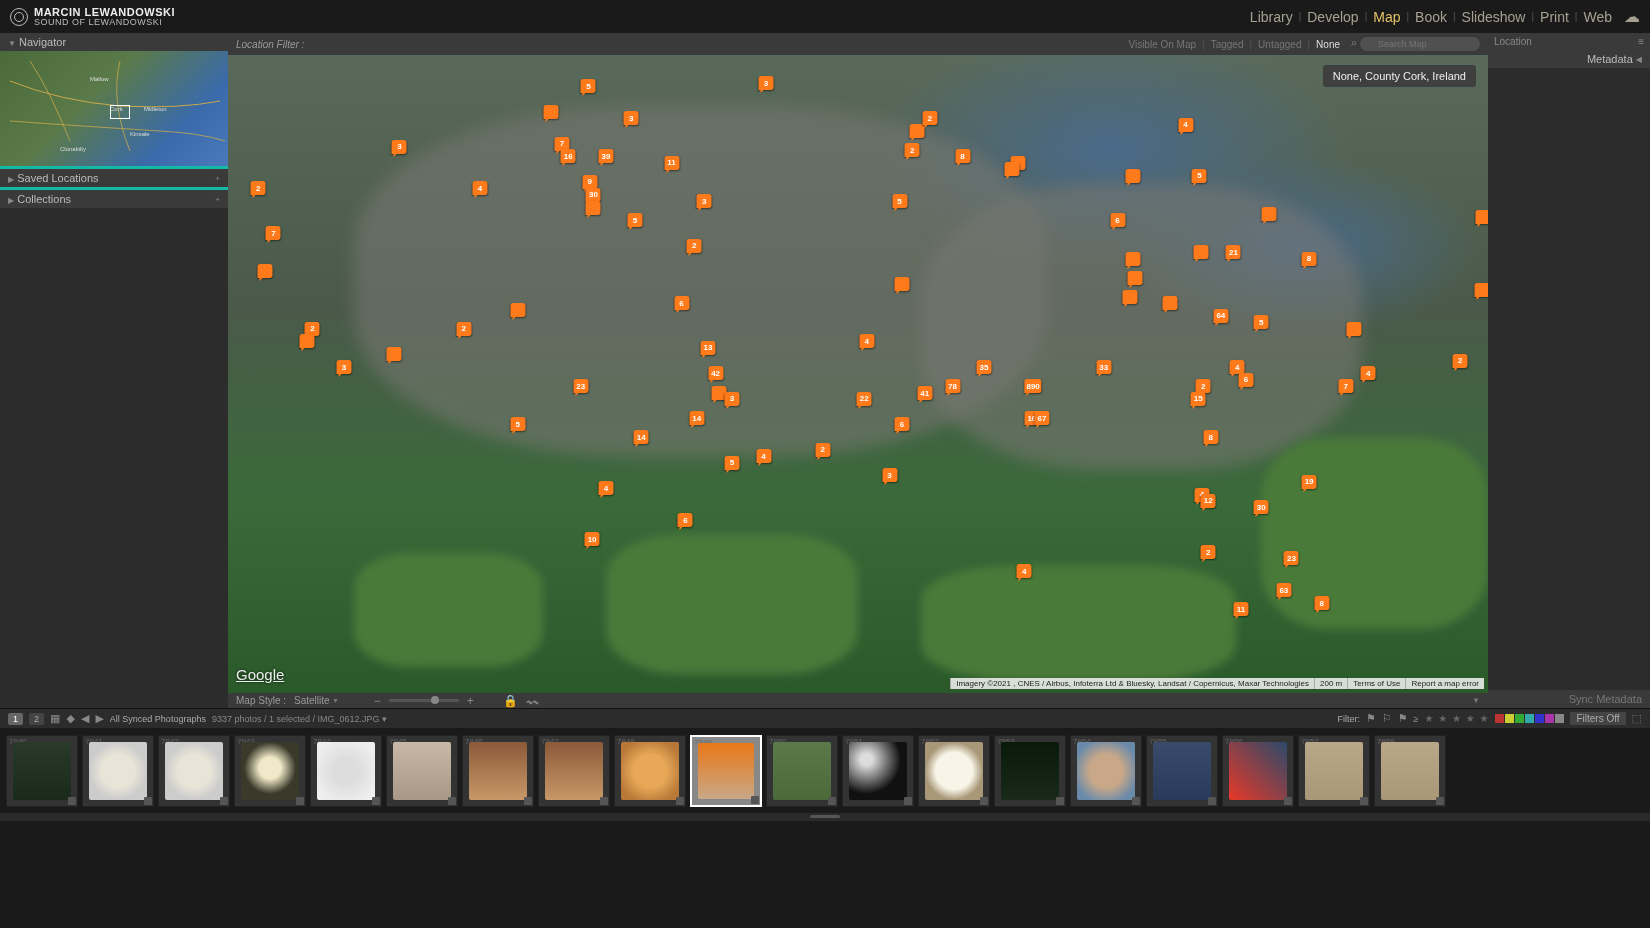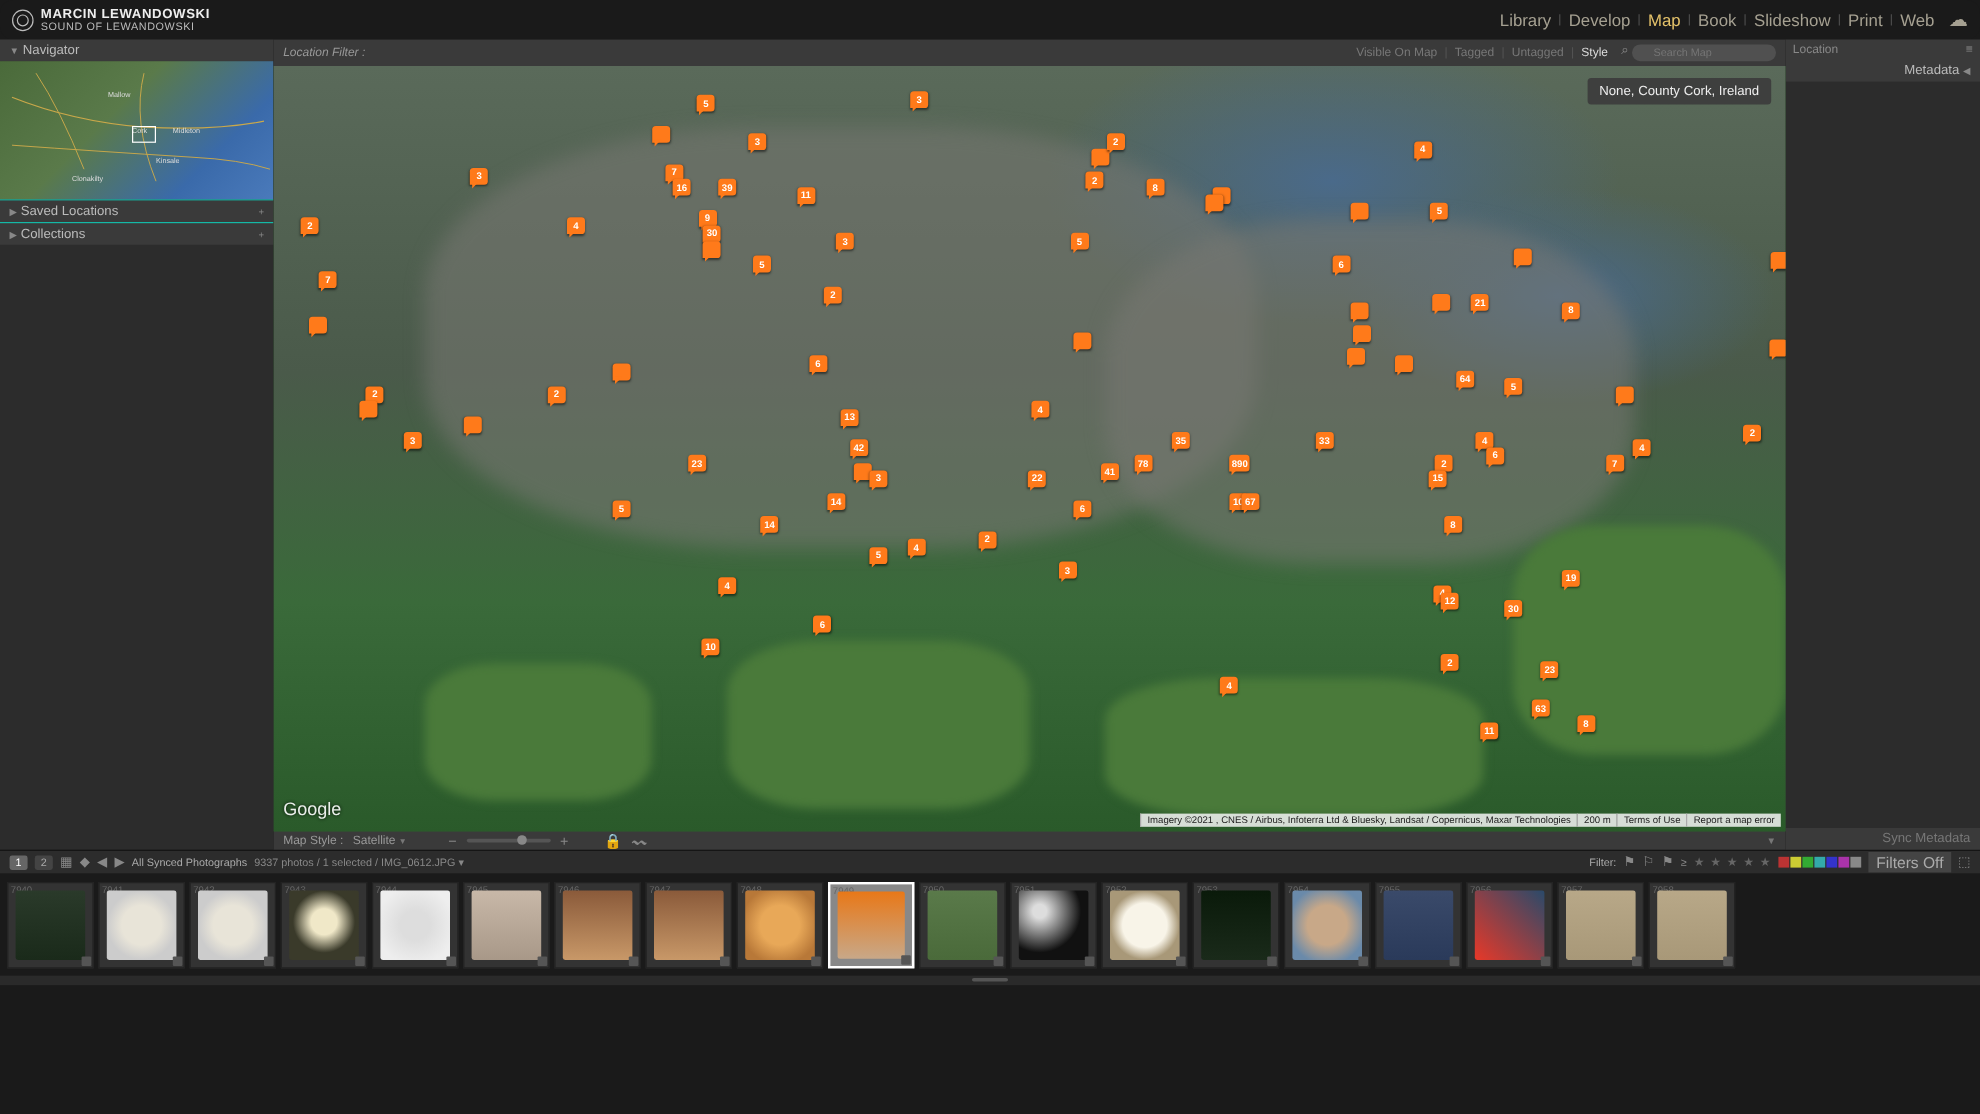--- a/index.html
+++ b/index.html
@@ -19,21 +19,21 @@
 .modules span.active { color: #e4c26a; }
 .modules .sep { color: #555; font-size: 10px; }
 .cloud-icon { color: #888; font-size: 16px; margin-left: 6px; }
 
 
 .main { display: flex; height: 675px; }
 .left-panel, .right-panel { background: #2c2c2c; width: 228px; flex-shrink: 0; display: flex; flex-direction: column; }
 .right-panel { width: 162px; }
 .panel-header { background: #3a3a3a; padding: 3px 8px; font-size: 11px; color: #bbb; display: flex; align-items: center; justify-content: space-between; }
 .panel-header .tri { font-size: 8px; color: #888; }
-.panel-section { border-top: 1px solid #14b8a6; }
+.panel-section { border-top: 3px solid #14b8a6; }
 .navigator-img { width: 100%; height: 115px; background: linear-gradient(135deg, #4a6a3a 0%, #5a7a4a 40%, #3a6aaa 75%, #4a7abb 100%); position: relative; overflow: hidden; }
 .nav-roads { position: absolute; inset: 0; }
 .nav-rect { position: absolute; left: 110px; top: 54px; width: 20px; height: 14px; border: 1px solid #fff; }
 
 .right-hdr { background: #3a3a3a; color: #888; font-size: 10px; padding: 3px 6px; display: flex; justify-content: space-between; }
 
 
 .center { flex: 1; display: flex; flex-direction: column; background: #222; position: relative; }
 .loc-filter { height: 22px; background: #3a3a3a; display: flex; align-items: center; padding: 0 8px; font-size: 10px; color: #999; }
 .loc-filter .lbl { font-style: italic; }
@@ -57,21 +57,21 @@
 .field { position: absolute; background: #4a7a3a; border-radius: 30%; filter: blur(4px); }
 .f1 { left: 10%; top: 78%; width: 15%; height: 18%; }
 .f2 { left: 30%; top: 75%; width: 20%; height: 22%; }
 .f3 { left: 55%; top: 80%; width: 25%; height: 18%; }
 .f4 { left: 82%; top: 60%; width: 18%; height: 30%; }
 
 .marker { position: absolute; min-width: 15px; height: 14px; background: #ff7a1a; border-radius: 3px 3px 3px 0; transform: translate(-50%, -100%) rotate(0deg); display: flex; align-items: center; justify-content: center; font-size: 8px; font-weight: 700; color: #fff; padding: 0 2px; box-shadow: 0 1px 2px rgba(0,0,0,0.5); cursor: pointer; }
 .marker::after { content: ""; position: absolute; bottom: -3px; left: 2px; border: 3px solid transparent; border-top-color: #ff7a1a; border-left-color: #ff7a1a; transform: rotate(0deg); }
 
 .loc-chip { position: absolute; top: 10px; right: 12px; background: rgba(60,60,60,0.92); color: #eee; font-size: 11px; padding: 5px 10px; border-radius: 3px; }
-.google-wm { position: absolute; left: 8px; bottom: 10px; color: #fff; font-size: 15px; font-weight: 500; opacity: 0.9; text-shadow: 0 0 3px #000; }
+.google-wm { position: absolute; left: 8px; bottom: 10px; color: #fff; font-size: 15px; font-weight: 500; opacity: 0.9; text-shadow: 0 0 3px #000; text-decoration: underline; }
 .attrib { position: absolute; right: 4px; bottom: 4px; display: flex; gap: 0; font-size: 8px; }
 .attrib span { background: rgba(245,245,245,0.85); color: #222; padding: 1px 5px; border-left: 1px solid #aaa; }
 
 .map-toolbar { height: 15px; background: #3a3a3a; display: flex; align-items: center; padding: 0 8px; font-size: 10px; color: #999; gap: 8px; }
 .map-toolbar .dd { display: flex; align-items: center; gap: 4px; }
 .map-toolbar .dd::after { content: "▾"; font-size: 8px; color: #777; }
 .map-toolbar .zoom-slider { width: 70px; height: 3px; background: #555; border-radius: 2px; position: relative; }
 .map-toolbar .zoom-slider::after { content: ""; position: absolute; left: 60%; top: -3px; width: 8px; height: 8px; background: #888; border-radius: 50%; }
 .map-toolbar .ico { font-size: 12px; color: #888; cursor: pointer; }
 .tb-spacer { flex: 1; }
@@ -79,21 +79,21 @@
 
 
 .filmstrip-hdr { height: 20px; background: #2c2c2c; border-top: 1px solid #111; display: flex; align-items: center; padding: 0 8px; font-size: 9px; color: #aaa; gap: 6px; }
 .fs-btn { background: #444; padding: 1px 5px; border-radius: 2px; font-size: 9px; cursor: pointer; }
 .fs-btn.on { background: #666; color: #fff; }
 .fs-ico { color: #888; font-size: 11px; cursor: pointer; }
 .fs-sep { flex: 1; }
 .stars { color: #666; font-size: 10px; letter-spacing: 1px; }
 .color-swatches { display: flex; gap: 1px; }
 .color-swatches span { width: 9px; height: 9px; display: inline-block; }
-.filter-off { background: #444; padding: 1px 6px; font-size: 13px; cursor: pointer; text-align: right; }
+.filter-off { background: #444; padding: 1px 6px; font-size: 10px; cursor: pointer; text-align: right; }
 
 .filmstrip { height: 85px; background: #1a1a1a; display: flex; align-items: center; padding: 4px 6px; gap: 4px; overflow: hidden; }
 .thumb { width: 72px; height: 72px; background: #333; position: relative; flex-shrink: 0; border: 1px solid #222; }
 .thumb.selected { border: 2px solid #fff; background: #888; }
 .thumb .num { position: absolute; top: 1px; left: 2px; font-size: 8px; color: #666; }
 .thumb .badge { position: absolute; bottom: 1px; right: 1px; width: 8px; height: 8px; background: #555; border-radius: 1px; }
 .thumb-img { position: absolute; inset: 6px; border-radius: 2px; }
 
 .bottom-bar { height: 8px; background: #2a2a2a; position: relative; }
 .bottom-bar::after { content: ""; position: absolute; left: 50%; width: 30px; height: 3px; background: #555; top: 2px; transform: translateX(-50%); border-radius: 2px; }
@@ -156,21 +156,21 @@
     <div class="panel-section panel-header">
       <span><span class="tri">▶</span>&nbsp;<span>Collections</span></span>
       <span class="tri">+</span>
     </div>
   </div>
 
   <div class="center">
     <div class="loc-filter">
       <span class="lbl">Location Filter :</span>
       <span class="spacer"></span>
-      <span id="lf-opts"><span class="opt">Visible On Map</span><span class="divider">|</span><span class="opt">Tagged</span><span class="divider">|</span><span class="opt">Untagged</span><span class="divider">|</span><span class="opt sel">Style</span></span>
+      <span id="lf-opts"><span class="opt">Visible On Map</span><span class="divider">|</span><span class="opt">Tagged</span><span class="divider">|</span><span class="opt">Untagged</span><span class="divider">|</span><span class="opt sel">None</span></span>
       <span class="search-wrap">
         <input class="search" placeholder="Search Map" style="">
       </span>
     </div>
 
     <div class="map-wrap">
       <div class="satellite"></div>
       <div class="urban urb1"></div>
       <div class="urban urb2"></div>
       <div class="field f1"></div>

